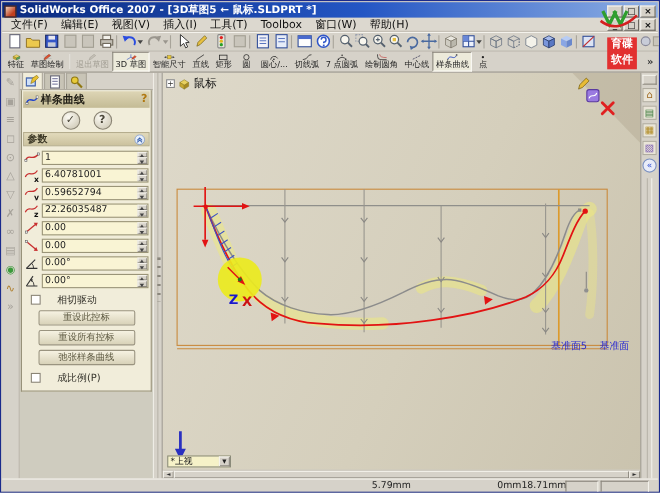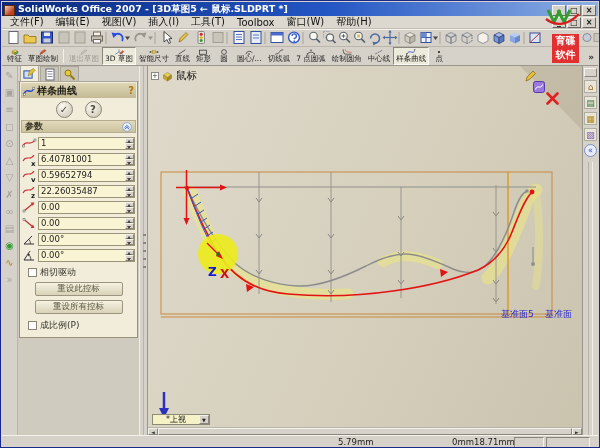--- a/index.html
+++ b/index.html
@@ -46,36 +46,36 @@
 .pm-group-hdr{height:13px;background:linear-gradient(180deg,#e2dabb,#cbc29e);display:flex;align-items:center;font-size:9px;font-weight:bold;color:#3c3826;padding:0 3px;border:1px solid #b5ad8d;margin-bottom:2px;gap:2px}
 .pm-group-hdr .sp{flex:1}
 .pm-row{display:flex;align-items:center;height:16px;padding:0 1px;gap:1px}
 .pm-ric{width:15px;height:14px;flex:none}
 .pm-field{flex:1;height:13px;background:#f9f4d4;border:1px solid #9a9478;display:flex;align-items:center;overflow:hidden}
 .pm-field .val{font-size:8.5px;color:#222;padding-left:2px;white-space:nowrap}
 .pm-spin{width:9px;height:11px;margin-left:auto;display:flex;flex-direction:column;flex:none}
 .spin-b{flex:1;background:#d6d2c9;border:1px solid;border-color:#f4f2ec #8a867c #8a867c #f4f2ec;position:relative}
 .spin-b.up::after{content:"";position:absolute;left:1px;top:1px;border:2px solid transparent;border-bottom:3px solid #444;border-top:none}
 .spin-b.dn::after{content:"";position:absolute;left:1px;top:2px;border:2px solid transparent;border-top:3px solid #444;border-bottom:none}
-.pm-check{display:flex;align-items:center;gap:3px;font-size:9px;color:#35332b;padding:3px 2px 1px 7px}
+.pm-check{display:flex;align-items:center;gap:15px;font-size:9px;color:#35332b;padding:3px 2px 1px 7px}
 .chk{width:9px;height:9px;background:#fff;border:1px solid #8a8474;flex:none}
 .pm-btn{align-self:center;width:88px;height:14px;margin:2px 0;background:linear-gradient(180deg,#f6f2e2,#d8d2b8);border:1px solid #9a9480;border-radius:2px;font-size:8.5px;color:#5b573f;display:flex;align-items:center;justify-content:center;white-space:nowrap}
 
 .splitter{width:9px;background:#d6d2c9;border-left:1px solid #efede6;border-right:1px solid #9a968c;position:relative;flex:none}
 .splitter::before{content:"";position:absolute;left:3px;top:0;bottom:0;width:1px;background:#b8b4aa}
 .splitter::after{content:"";position:absolute;left:3px;top:168px;width:3px;height:40px;background:repeating-linear-gradient(180deg,#8a867c 0 2px,transparent 2px 8px)}
 
 .graphics{flex:1;position:relative;background:linear-gradient(115deg,#ded9ca 0%,#d5cfbc 55%,#cac3ae 100%);overflow:hidden}
 .sketch-svg{position:absolute;left:0;top:0}
 .flyout{position:absolute;left:3px;top:3px;display:flex;align-items:center;gap:3px;font-size:10.5px;color:#111;z-index:5}
 .plusbox{width:8px;height:8px;border:1px solid #888;background:#fff;font-size:7px;line-height:6px;text-align:center;color:#333}
 .confirm{position:absolute;left:376px;top:3px;width:44px;height:44px;z-index:5}
 .confirm svg{position:absolute}
 .view-combo{position:absolute;left:4px;bottom:10px;width:58px;height:11px;background:#f6f2c8;border:1px solid #8a8a7a;display:flex;align-items:center;z-index:6}
-.view-combo .vtxt{flex:1;font-size:8px;color:#222;padding-left:13px;white-space:nowrap;overflow:hidden}
+.view-combo .vtxt{flex:1;font-size:8px;color:#222;padding-left:2px;white-space:nowrap;overflow:hidden}
 .vbtn{width:10px;height:9px;background:#d6d2c9;border:1px solid;border-color:#f4f2ec #8a867c #8a867c #f4f2ec;font-size:5px;line-height:8px;text-align:center;color:#222;flex:none}
 .hscroll{position:absolute;left:0;right:0;bottom:0;height:8px;background:#eceade;border-top:1px solid #b8b4aa;display:flex;z-index:6}
 .hs-btn{width:10px;height:7px;background:#d6d2c9;border:1px solid;border-color:#f4f2ec #8a867c #8a867c #f4f2ec;font-size:5px;line-height:6px;text-align:center;color:#333;flex:none}
 .hs-thumb{flex:1;background:#d6d2c9;border:1px solid;border-color:#f4f2ec #8a867c #8a867c #f4f2ec}
 
 .taskpane{width:16px;background:#d6d2c9;border-left:1px solid #9a968c;display:flex;flex-direction:column;align-items:center;padding-top:2px;gap:3px;flex:none}
 .tp-btn{width:13px;height:9px;background:#d6d2c9;border:1px solid;border-color:#f4f2ec #8a867c #8a867c #f4f2ec;font-size:5px;line-height:7px;text-align:center}
 .tp-tab{width:13px;height:13px;font-size:9px;line-height:12px;text-align:center;border:1px solid #b0aca0;background:#e9e5d8}
 .tp-tab.t1{color:#a06a20}.tp-tab.t2{color:#3a7a3a}.tp-tab.t3{color:#b08a20}.tp-tab.t4{color:#7a5ab0}
 .tp-collapse{width:13px;height:13px;border-radius:50%;border:1px solid #7a90c0;color:#2a4ad0;font-size:8px;line-height:11px;text-align:center;background:#e8ecf8}
@@ -580,20 +580,21 @@
               </div>
             </div>
         </div>
 
         <div class="pm-check">
           <span class="chk"></span>
           <span>相切驱动</span>
         </div>
         <div class="pm-btn">重设此控标</div>
         <div class="pm-btn">重设所有控标</div>
+        <div class="pm-btn">弛张样条曲线</div>
         <div class="pm-check">
           <span class="chk"></span>
           <span>成比例(P)</span>
         </div>
       </div>
     </div>
 
     <div class="splitter"></div>
 
     <div class="graphics">

